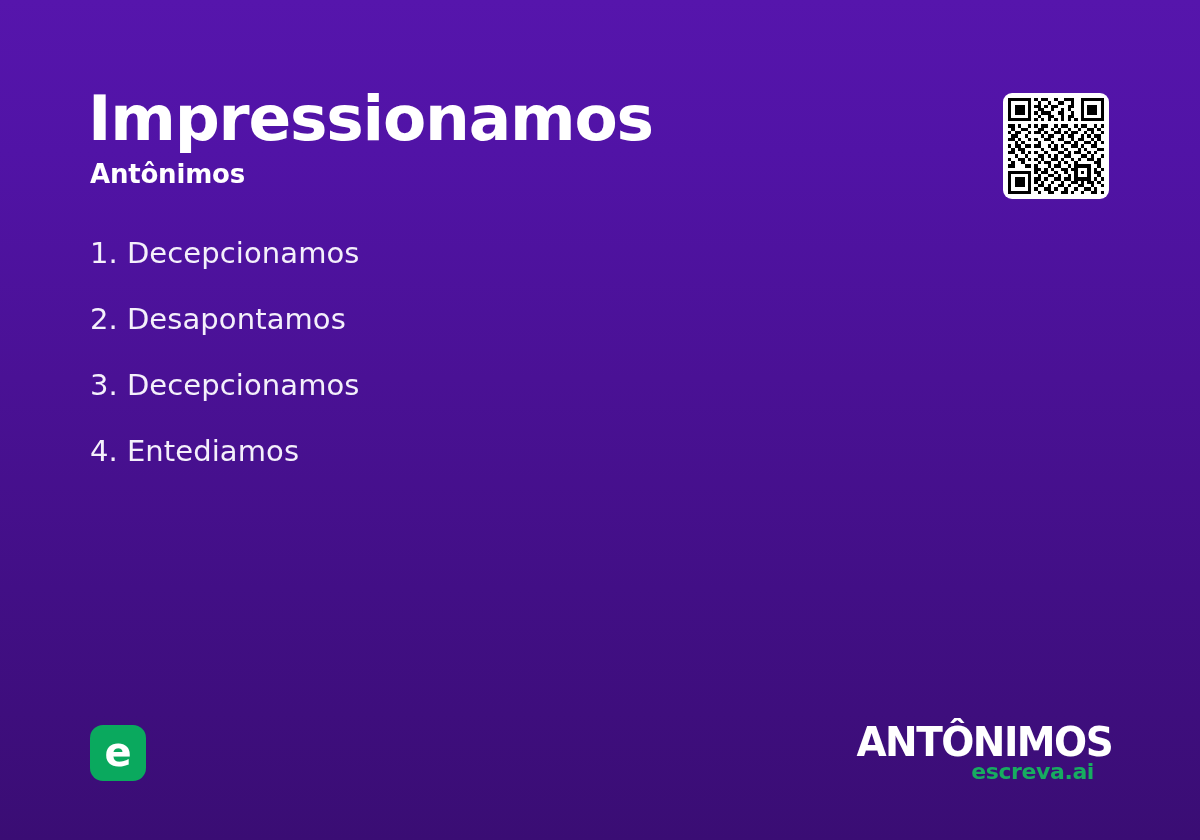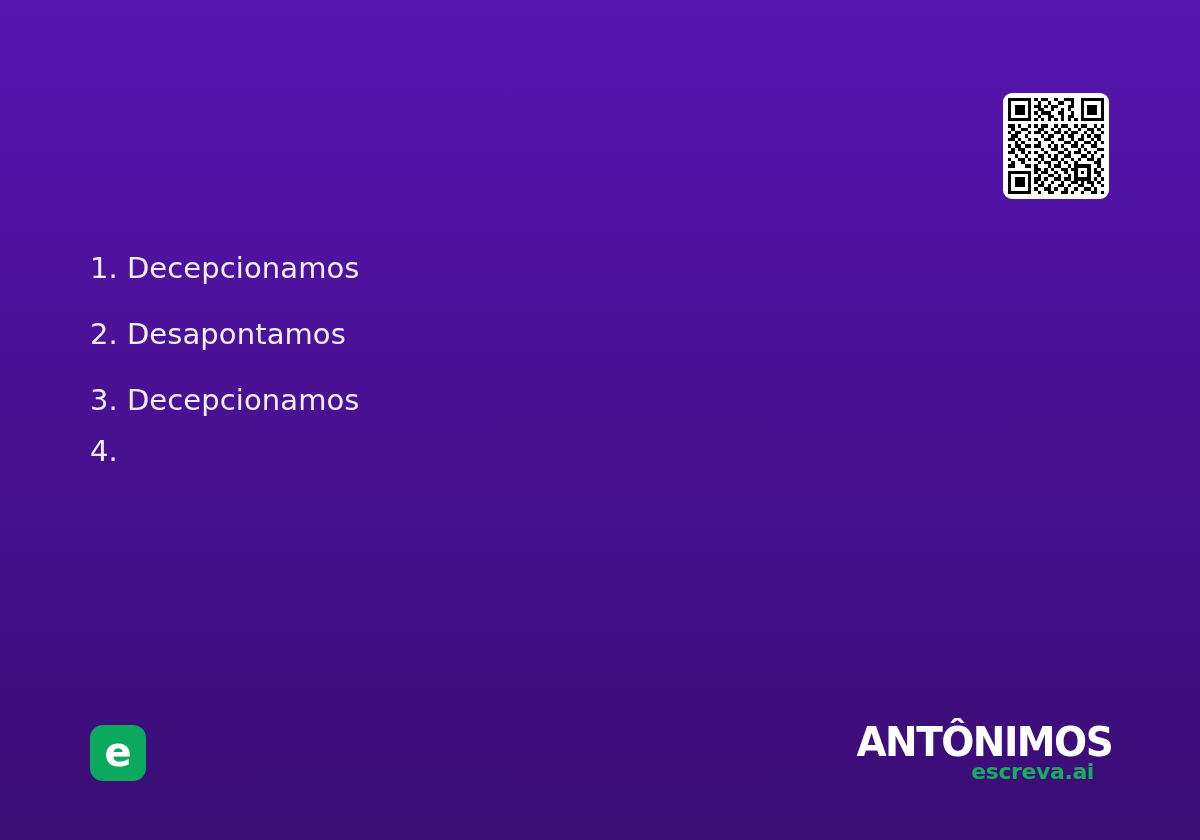--- a/index.html
+++ b/index.html
@@ -68,21 +68,20 @@
     font-weight: 400;
     color: #f4f0fb;
     letter-spacing: 0.1px;
   }
   .item-index {
     margin-right: 9px;
     color: #f4f0fb;
   }
   .item-label {
     color: #f4f0fb;
-    margin-top: 15px;
   }
 
   
   #qr-panel {
     position: absolute;
     left: 1003px;
     top: 93px;
     width: 106px;
     height: 106px;
     background: #ffffff;
@@ -146,36 +145,41 @@
     margin-top: -2px;
     margin-right: 18px;
     white-space: nowrap;
   }
 </style>
 </head>
 <body>
 
 <div id="card">
 
+  <div id="headline-block">
+    <h1 id="page-title">Impressionamos</h1>
+    <div id="page-subtitle">Antônimos</div>
+  </div>
 
   <ol id="word-list">
     <li>
       <span class="item-index">1.</span>
       <span class="item-label">Decepcionamos</span>
     </li>
     <li>
       <span class="item-index">2.</span>
       <span class="item-label">Desapontamos</span>
     </li>
     <li>
       <span class="item-index">3.</span>
       <span class="item-label">Decepcionamos</span>
     </li>
     <li>
       <span class="item-index">4.</span>
+      <span class="item-label">Entediamos</span>
     </li>
   </ol>
 
   <div id="qr-panel">
     <svg id="qr-code" viewBox="0 0 29 29" shape-rendering="crispEdges" xmlns="http://www.w3.org/2000/svg">
       <rect width="29" height="29" fill="#ffffff"></rect>
       <g fill="#000000">
 
         <rect x="0" y="0" width="7" height="1"></rect>
         <rect x="0" y="6" width="7" height="1"></rect>

